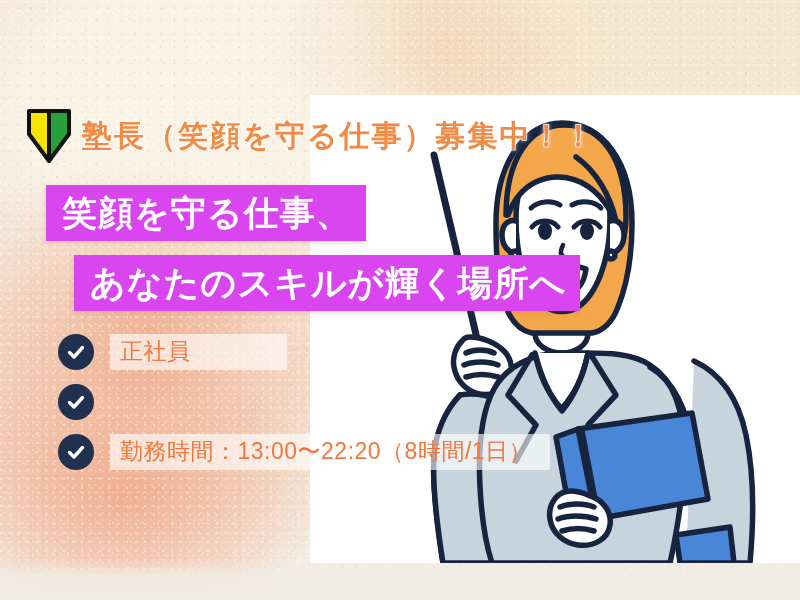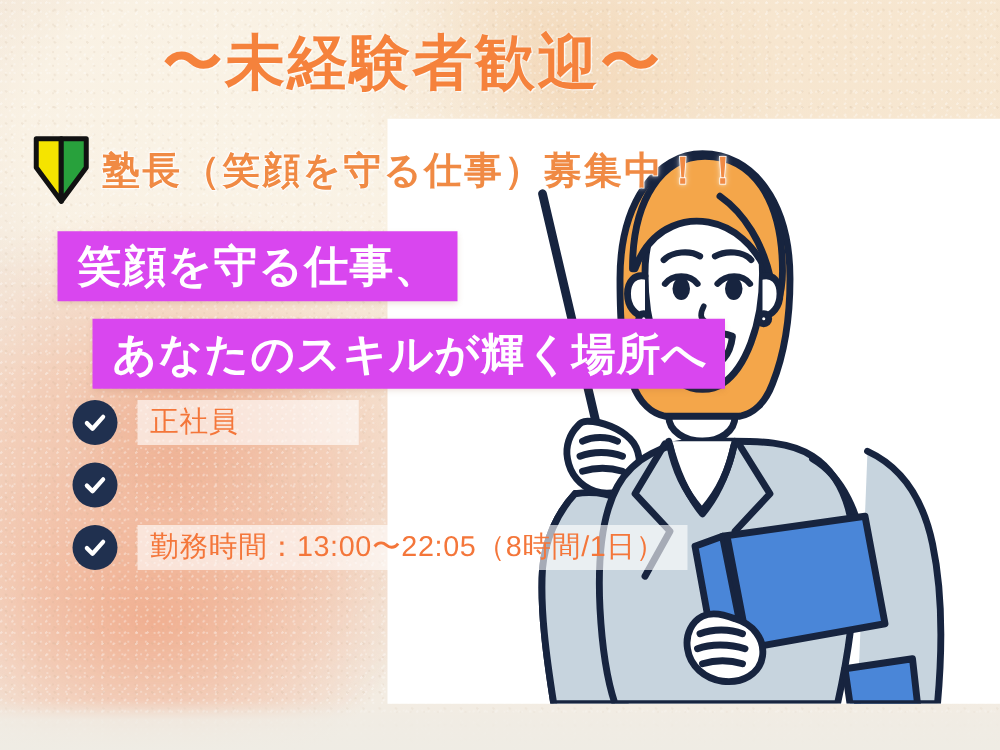--- a/index.html
+++ b/index.html
@@ -177,21 +177,21 @@
     height: 56px;
     padding: 0 14px 0 16px;
     font-size: 35px;
     letter-spacing: 1px;
   }
 
   
   .bullets {
     position: absolute;
     left: 58px;
-    top: 320px;
+    top: 334px;
     width: 470px;
   }
   .bullet-row {
     display: flex;
     align-items: center;
     height: 36px;
     margin-bottom: 14px;
   }
   .check-badge {
     width: 36px;
@@ -307,21 +307,20 @@
 
         <path d="M253 150 C250 156 250 160 254 162" stroke-width="4.5"></path>
 
         <path d="M234 174 C244 170 266 170 276 174 C274 190 266 198 255 198
                  C244 198 236 190 234 174 Z" fill="#ffffff"></path>
         <path d="M255 176 L255 192" stroke-width="4"></path>
       </g>
     </svg>
   </div>
 
-  <div class="headline">〜未経験者歓迎〜</div>
 
   <div class="brushline">
     <svg class="wakaba" viewBox="0 0 46 56">
       <path d="M3 3 L23 3 L23 53 L3 26 Z" fill="#f5e400" stroke="#111111" stroke-width="4" stroke-linejoin="round"></path>
       <path d="M23 3 L43 3 L43 26 L23 53 Z" fill="#28a13c" stroke="#111111" stroke-width="4" stroke-linejoin="round"></path>
     </svg>
     <span class="brush-text">塾長（笑顔を守る仕事）募集中！！</span>
   </div>
 
   <div class="banner banner-1">
@@ -349,18 +348,18 @@
         </svg>
       </span>
     </div>
 
     <div class="bullet-row">
       <span class="check-badge">
         <svg width="22" height="22" viewBox="0 0 22 22">
           <path d="M4.5 11.5 L9 16 L17.5 6.5" fill="none" stroke="#ffffff" stroke-width="3.4" stroke-linecap="round" stroke-linejoin="round"></path>
         </svg>
       </span>
-      <span class="bullet-label">勤務時間：13:00〜22:05（8時間/1日）</span>
+      <span class="bullet-label">勤務時間：13:00〜22:20（8時間/1日）</span>
     </div>
 
   </div>
 
 </div>
 
 </body></html>

